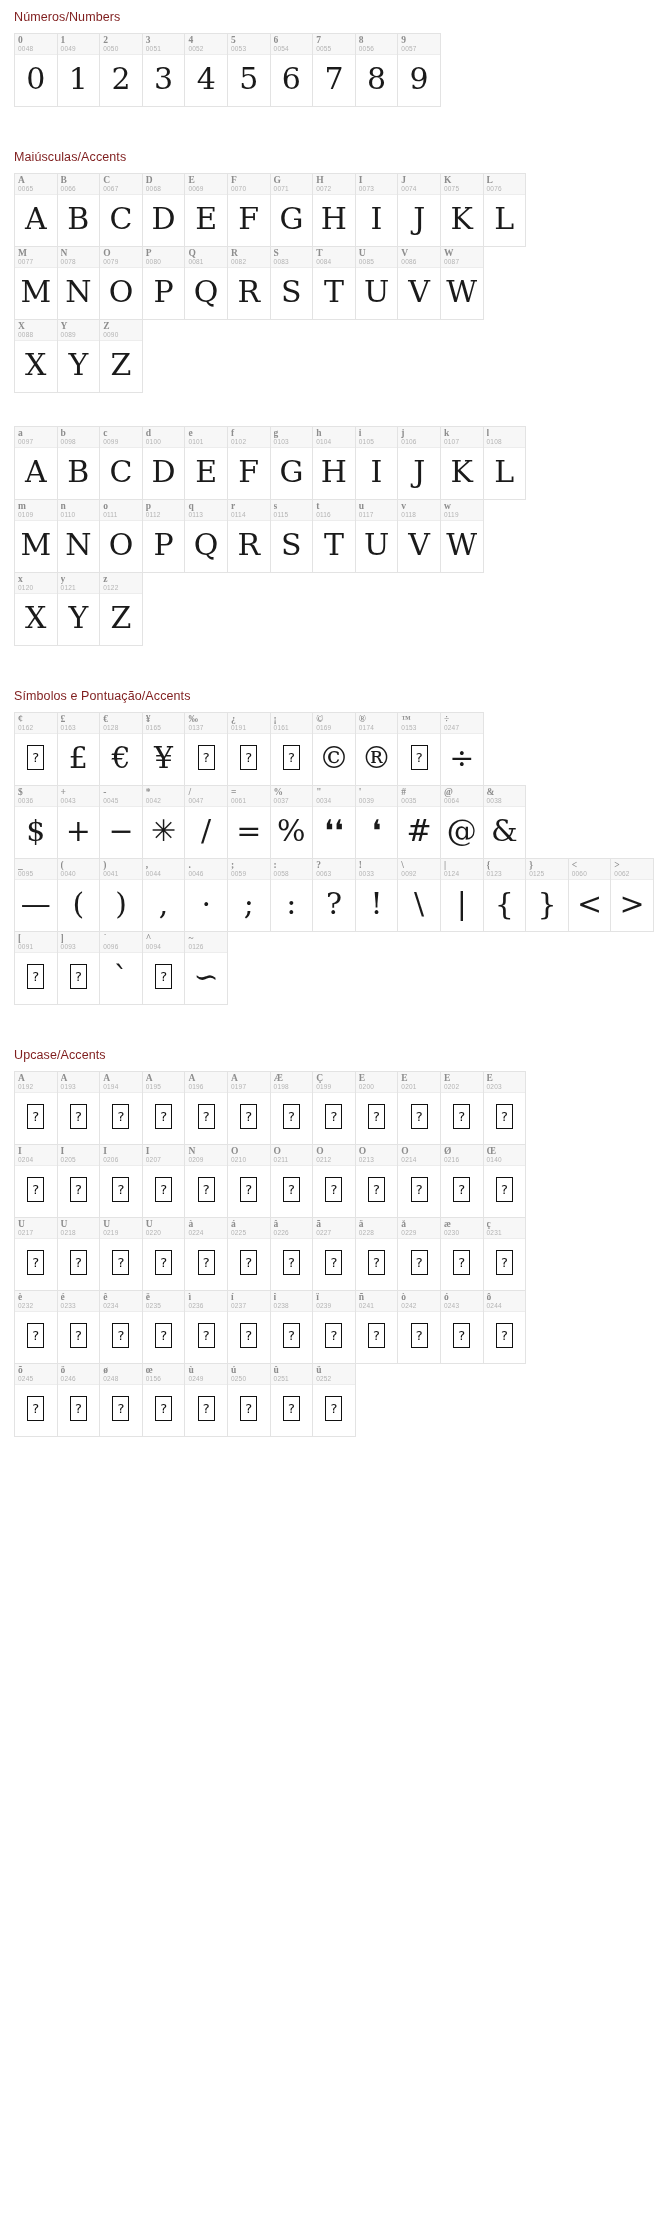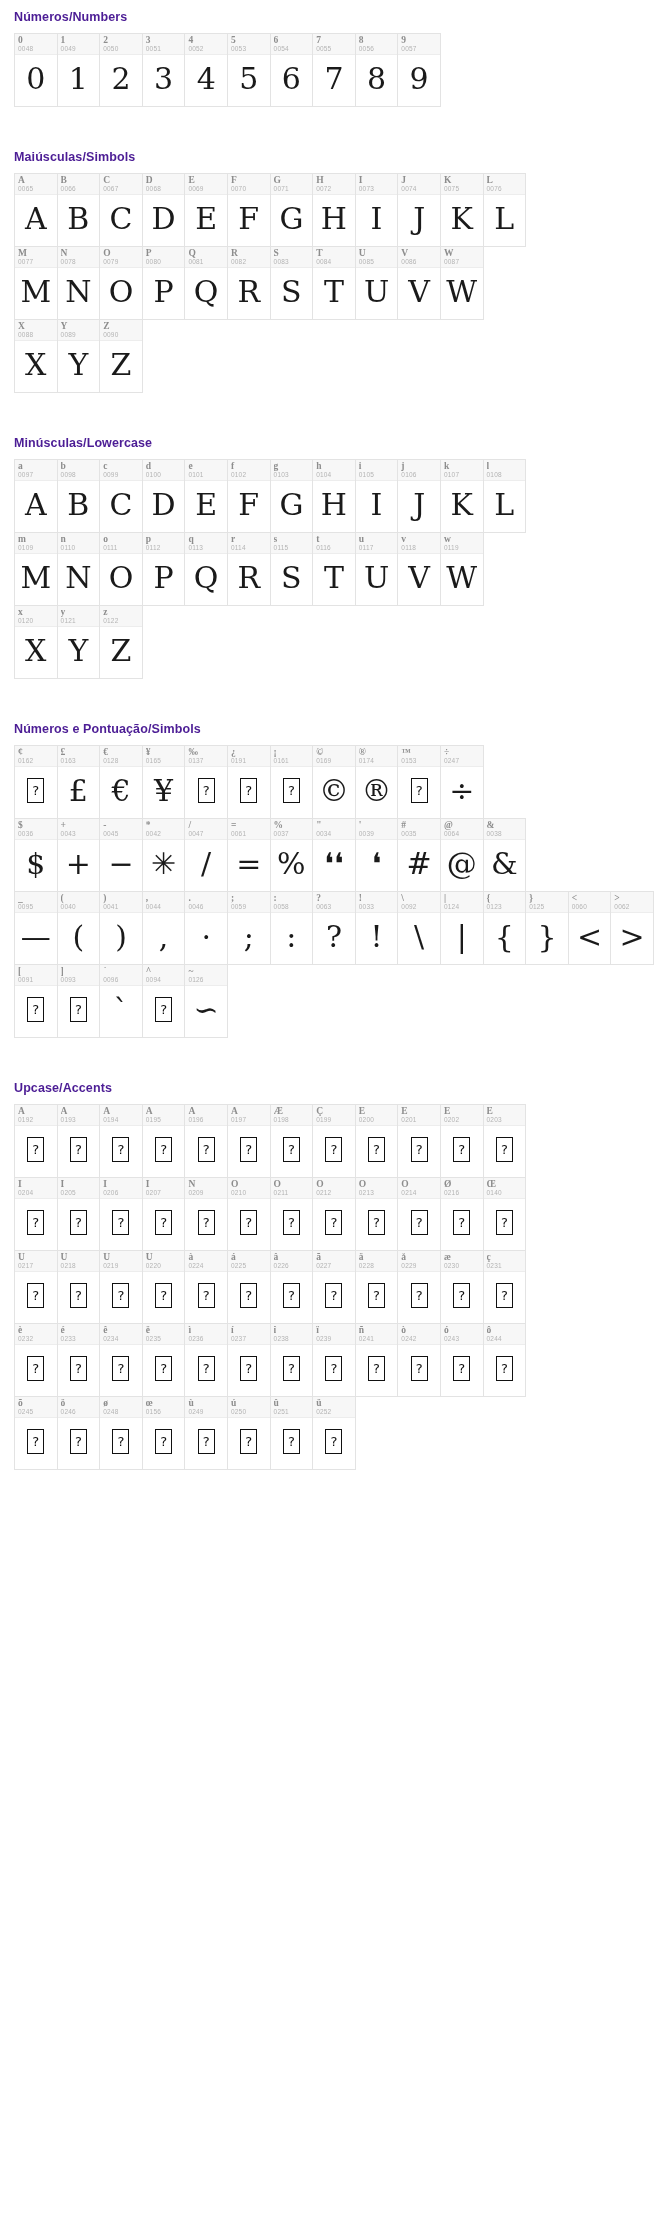--- a/index.html
+++ b/index.html
@@ -16,24 +16,23 @@
   }
   .page {
     width: 661px;
     padding: 0 0 20px 0;
   }
   .section {
     margin: 0 0 12px 0;
   }
   .section-title {
     font-size: 12.5px;
-    color: #4c1d95;
+    color: #7f1d1d;
     padding: 10px 0 9px 14px;
     letter-spacing: 0.1px;
-    font-weight: bold;
   }
   .grid-rows {
     padding-left: 14px;
   }
   .grid-row {
     display: flex;
     flex-wrap: nowrap;
   }
   .cell {
     width: 43.6px;
@@ -179,21 +178,21 @@
                 <span class="ch">9</span>
                 <span class="code">0057</span>
               </div>
               <div class="glyph">9</div>
             </div>
           </div>
         </div>
       </div>
       <div class="spacer"></div>
       <div class="section">
-        <div class="section-title">Maiúsculas/Simbols</div>
+        <div class="section-title">Maiúsculas/Accents</div>
         <div class="grid-rows">
           <div class="grid-row">
             <div class="cell">
               <div class="meta">
                 <span class="ch">A</span>
                 <span class="code">0065</span>
               </div>
               <div class="glyph">A</div>
             </div>
             <div class="cell">
@@ -373,21 +372,20 @@
                 <span class="ch">Z</span>
                 <span class="code">0090</span>
               </div>
               <div class="glyph">Z</div>
             </div>
           </div>
         </div>
       </div>
       <div class="spacer"></div>
       <div class="section">
-        <div class="section-title">Minúsculas/Lowercase</div>
         <div class="grid-rows">
           <div class="grid-row">
             <div class="cell">
               <div class="meta">
                 <span class="ch">a</span>
                 <span class="code">0097</span>
               </div>
               <div class="glyph">A</div>
             </div>
             <div class="cell">
@@ -567,21 +565,21 @@
                 <span class="ch">z</span>
                 <span class="code">0122</span>
               </div>
               <div class="glyph">Z</div>
             </div>
           </div>
         </div>
       </div>
       <div class="spacer"></div>
       <div class="section">
-        <div class="section-title">Números e Pontuação/Simbols</div>
+        <div class="section-title">Símbolos e Pontuação/Accents</div>
         <div class="grid-rows">
           <div class="grid-row">
             <div class="cell">
               <div class="meta">
                 <span class="ch">¢</span>
                 <span class="code">0162</span>
               </div>
               <div class="glyph tofu">
                 <span class="tofu-box">?</span>
               </div>

